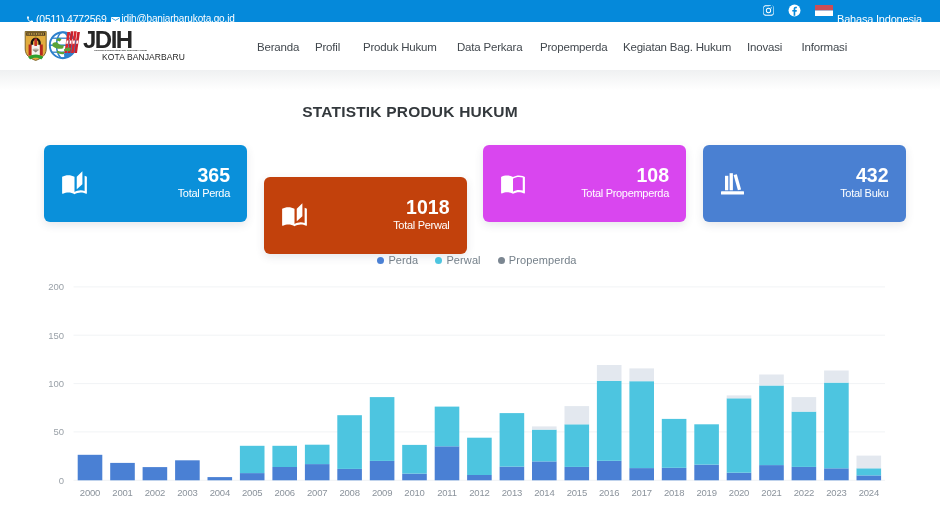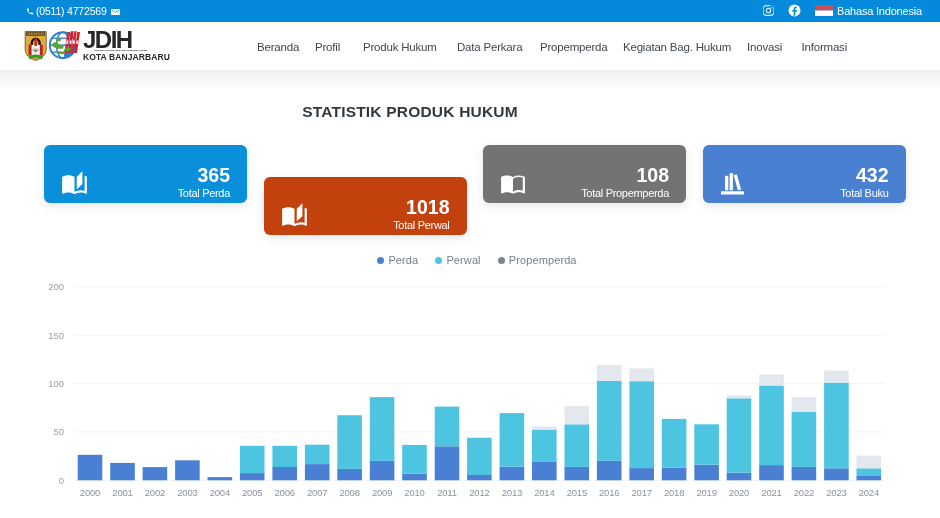--- a/index.html
+++ b/index.html
@@ -1,54 +1,55 @@
 <!DOCTYPE html>
 <html lang="id"><head>
 <meta charset="utf-8">
 <title>JDIH Kota Banjarbaru</title>
 <style>
 * { margin:0; padding:0; box-sizing:border-box; }
 html,body { width:940px; height:518px; overflow:hidden; background:#fff;
   font-family:"Liberation Sans",sans-serif; position:relative; }
 .abs { position:absolute; }
 .topbar { position:absolute; left:0; top:0; width:940px; height:22px; background:#0589da; }
-.topbar .item { position:absolute; top:0; height:18px; line-height:22px; font-size:10.5px;
+.topbar .item { position:absolute; top:8px; height:18px; line-height:22px; font-size:10.5px;
   letter-spacing:-0.2px; color:#fff; white-space:nowrap; }
 .nav { position:absolute; left:0; top:22px; width:940px; height:48px; background:#fff; }
 .navshadow { position:absolute; left:0; top:70px; width:940px; height:20px;
   background:linear-gradient(to bottom, rgba(125,135,145,0.12), rgba(255,255,255,0)); }
 .menu { position:absolute; top:41px; font-size:11.5px; letter-spacing:-0.2px; color:#42484e; white-space:nowrap; }
 .jdih { position:absolute; left:83px; top:28.5px; font-size:24px; font-weight:700;
   letter-spacing:-1.5px; line-height:21px; color:#262626; }
 .tag { position:absolute; left:94px; top:49.2px; font-size:2.5px; font-weight:700; color:#333; white-space:nowrap; }
-.kota { position:absolute; left:83px; top:52.5px; font-size:8.5px; font-weight:700;
+.kota { position:absolute; left:102px; top:52.5px; font-size:8.5px; font-weight:400;
   letter-spacing:0.1px; line-height:9px; color:#262626; white-space:nowrap; }
 h1 { position:absolute; left:0; top:103px; width:820px; text-align:center;
   font-size:15.5px; font-weight:700; color:#33383c; letter-spacing:0.2px; }
-.card { position:absolute; top:145px; width:203px; height:58px; border-radius:6px;
+.card { position:absolute; top:145px; width:203px; height:77px; border-radius:6px;
   color:#fff; box-shadow:0 3px 8px rgba(60,70,90,0.13); }
 .card .num { position:absolute; right:17px; top:20px; font-size:19.5px; font-weight:700; text-align:right; line-height:20px; }
 .card .lbl { position:absolute; right:17px; top:40.5px; font-size:11px; letter-spacing:-0.3px; text-align:right; line-height:14px; }
 .card svg { position:absolute; left:17px; top:26px; }
 .legend { position:absolute; left:7px; top:254px; width:940px; text-align:center;
   font-size:11px; color:#75808a; letter-spacing:0.1px; }
 .legend .it { margin:16px 7px; }
 .dot { display:inline-block; width:7px; height:7px; border-radius:50%; margin-right:4px; }
 .chart { position:absolute; left:0; top:0; }
 </style>
 </head>
 <body>
 <div class="topbar">
   <span class="item" style="left:25.5px;"><svg width="8" height="9" viewBox="0 0 24 24" style="vertical-align:-1px">
         <path fill="#fff" d="M6.62 10.79c1.44 2.83 3.76 5.14 6.59 6.59l2.2-2.2c.27-.27.67-.36 1.02-.24 1.12.37 2.33.57 3.57.57.55 0 1 .45 1 1V20c0 .55-.45 1-1 1-9.39 0-17-7.61-17-17 0-.55.45-1 1-1h3.5c.55 0 1 .45 1 1 0 1.25.2 2.45.57 3.57.11.35.03.74-.25 1.02l-2.2 2.2z"></path>
       </svg></span>
   <span class="item" style="left:36px;">(0511) 4772569</span>
   <span class="item" style="left:110.5px;"><svg width="9" height="8" viewBox="0 0 24 20" style="vertical-align:-1px">
         <path fill="#fff" d="M22 2H2C.9 2 0 2.9 0 4v12c0 1.1.9 2 2 2h20c1.1 0 2-.9 2-2V4c0-1.1-.9-2-2-2zm0 4l-10 6L2 6V4l10 6 10-6v2z"></path>
       </svg></span>
+  <span class="item" style="left:121.5px;font-size:10px;letter-spacing:-0.15px;">jdih@banjarbarukota.go.id</span>
   <span class="item" style="left:762px;top:3.5px;height:14px;line-height:14px;">
     <svg width="13" height="13" viewBox="0 0 24 24">
         <path fill="#fff" d="M12 2.2c3.2 0 3.6 0 4.9.07 1.2.06 1.8.25 2.2.42.56.22.96.48 1.38.9.42.42.68.82.9 1.38.17.43.36 1.06.42 2.23.06 1.27.07 1.65.07 4.85s0 3.58-.07 4.85c-.06 1.17-.25 1.8-.42 2.23-.22.56-.48.96-.9 1.38-.42.42-.82.68-1.38.9-.43.17-1.06.36-2.23.42-1.27.06-1.65.07-4.85.07s-3.58 0-4.85-.07c-1.17-.06-1.8-.25-2.23-.42-.56-.22-.96-.48-1.38-.9-.42-.42-.68-.82-.9-1.38-.17-.43-.36-1.06-.42-2.23C2.2 15.6 2.2 15.2 2.2 12s0-3.58.07-4.85c.06-1.17.25-1.8.42-2.23.22-.56.48-.96.9-1.38.42-.42.82-.68 1.38-.9.43-.17 1.06-.36 2.23-.42C8.4 2.2 8.8 2.2 12 2.2zm0 1.8c-3.15 0-3.52 0-4.76.07-1.08.05-1.46.23-1.8.36-.45.18-.77.39-1.1.72-.33.33-.54.65-.72 1.1-.13.34-.31.72-.36 1.8C3.2 9.3 3.2 9.65 3.2 12s0 2.7.07 3.95c.05 1.08.23 1.46.36 1.8.18.45.39.77.72 1.1.33.33.65.54 1.1.72.34.13.72.31 1.8.36 1.24.06 1.61.07 4.76.07s3.52 0 4.76-.07c1.08-.05 1.46-.23 1.8-.36.45-.18.77-.39 1.1-.72.33-.33.54-.65.72-1.1.13-.34.31-.72.36-1.8.06-1.24.07-1.61.07-4.76s0-3.52-.07-4.76c-.05-1.08-.23-1.46-.36-1.8-.18-.45-.39-.77-.72-1.1-.33-.33-.65-.54-1.1-.72-.34-.13-.72-.31-1.8-.36C15.52 4 15.15 4 12 4zm0 3.1a4.9 4.9 0 110 9.8 4.9 4.9 0 010-9.8zm0 1.8a3.1 3.1 0 100 6.2 3.1 3.1 0 000-6.2zm5.1-3.1a1.15 1.15 0 110 2.3 1.15 1.15 0 010-2.3z"></path>
       </svg>
   </span>
   <span class="item" style="left:788px;top:3.5px;height:14px;line-height:14px;">
     <svg width="13" height="13" viewBox="0 0 24 24">
         <circle cx="12" cy="12" r="11" fill="#fff"></circle>
         <path fill="#0589da" d="M13.4 21.5v-7.4h2.5l.4-2.9h-2.9V9.3c0-.84.23-1.41 1.44-1.41h1.54V5.3c-.27-.04-1.18-.11-2.24-.11-2.22 0-3.74 1.35-3.74 3.84v2.14H7.9v2.9h2.48v7.4h3.02z"></path>
       </svg>
@@ -129,21 +130,21 @@
   <div class="num">365</div>
     <div class="lbl">Total Perda</div>
 </div>
 <div class="card" style="left:263.5px; background:#c2410c;margin-top:32px;">
   <svg width="27" height="24" viewBox="0 0 24 21">
       <path fill="#fff" d="M19 0l-5 5v11l5-4.5V0zM1 5v14.65c0 .25.25.5.5.5.1 0 .15-.05.25-.05 1.35-.65 3.3-1.1 4.75-1.1 1.95 0 4.05.4 5.5 1.5V5c-1.45-1.1-3.55-1.5-5.5-1.5S2.45 3.9 1 5zm22 13.5V5c-.6-.45-1.25-.75-2-1v13.5c-1.1-.35-2.3-.5-3.5-.5-1.7 0-4.15.65-5.5 1.5v2c1.35-.85 3.8-1.5 5.5-1.5 1.65 0 3.35.3 4.75 1.05.1.05.15.05.25.05.25 0 .5-.25.5-.5z"></path>
     </svg>
   <div class="num">1018</div>
     <div class="lbl">Total Perwal</div>
 </div>
-<div class="card" style="left:483px; background:#737373;">
+<div class="card" style="left:483px; background:#d946ef;">
   <svg width="26" height="24" viewBox="0 0 24 21">
       <path fill="#fff" d="M21 4c-1.1-.35-2.3-.5-3.5-.5-1.7 0-4.15.65-5.5 1.5-1.35-.85-3.8-1.5-5.5-1.5S2.45 3.9 1 5v14.65c0 .25.25.5.5.5.1 0 .15-.05.25-.05 1.35-.65 3.3-1.1 4.75-1.1 1.7 0 4.15.65 5.5 1.5 1.35-.85 3.8-1.5 5.5-1.5 1.45 0 3.4.45 4.75 1.1.1.05.15.05.25.05.25 0 .5-.25.5-.5V5c-.6-.45-1.25-.75-2-1zm0 13.5c-1.1-.35-2.3-.5-3.5-.5-1.7 0-4.15.65-5.5 1.5V6.5c1.35-.85 3.8-1.5 5.5-1.5 1.2 0 2.4.15 3.5.5v12z"></path>
     </svg>
   <div class="num">108</div>
     <div class="lbl">Total Propemperda</div>
 </div>
 <div class="card" style="left:702.5px; background:#4a80d2;">
   <svg width="25" height="25" viewBox="0 0 25 25">
       <g fill="#fff">
     <rect x="1" y="20.3" width="23" height="3.2" rx="0.6"></rect>

